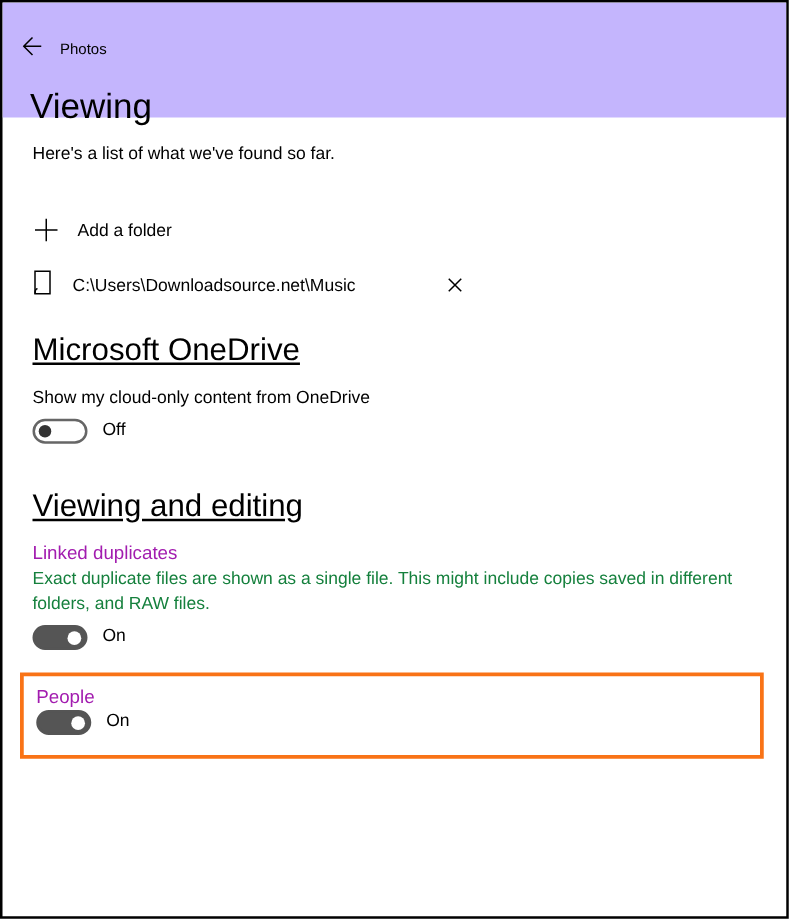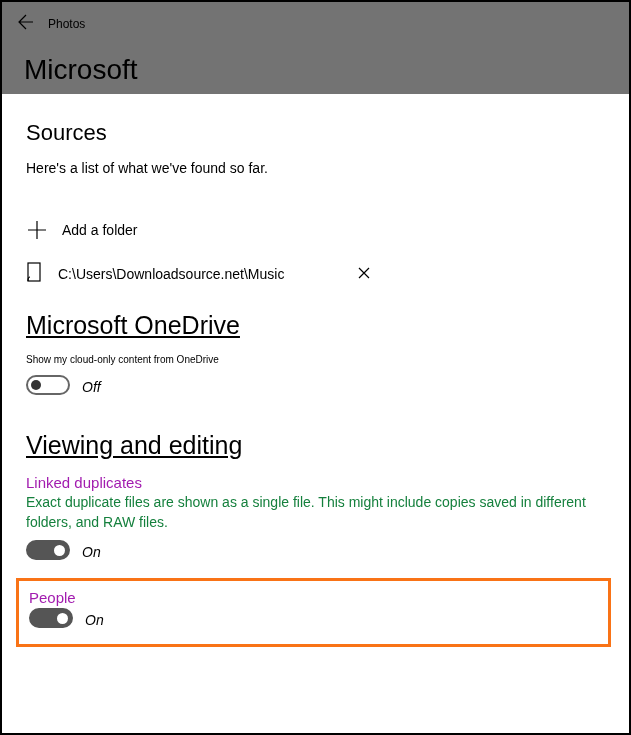--- a/index.html
+++ b/index.html
@@ -9,22 +9,22 @@
     }
     body {
       font-family: "Segoe UI", -apple-system, sans-serif;
       width: 631px;
       height: 735px;
       background: #ffffff;
       border: 2px solid #000;
       overflow: hidden;
     }
     .header-bar {
-      background: #737373;
-      padding: 8px 16px 0;
+      background: #c4b5fd;
+      padding: 23px 16px 0;
       height: 92px;
     }
     .top-row {
       display: flex;
       align-items: center;
       gap: 14px;
       height: 28px;
     }
     .back-btn {
       font-size: 16px;
@@ -94,30 +94,29 @@
     .close-x {
       font-size: 14px;
       color: #000;
       cursor: pointer;
       margin-left: 60px;
     }
     .onedrive-section {
       margin-top: 24px;
     }
     .desc-text {
-      font-size: 10px;
+      font-size: 14px;
       color: #000;
       margin-bottom: 10px;
     }
     .toggle-row {
       display: flex;
-      align-items: flex-end;
+      align-items: flex-start;
       gap: 12px;
       margin-bottom: 6px;
-      font-style: italic;
     }
     .toggle {
       width: 44px;
       height: 20px;
       border-radius: 10px;
       position: relative;
       cursor: pointer;
     }
     .toggle.off {
       background: #fff;
@@ -176,26 +175,25 @@
 
 <div class="header-bar">
   <div class="top-row">
     <span class="back-btn">
       <svg width="16" height="16" viewBox="0 0 16 16">
           <path d="M8 1 L1 8 L8 15 M1 8 L15 8" stroke="#000" stroke-width="1.2" fill="none"></path>
         </svg>
     </span>
     <span class="app-name">Photos</span>
   </div>
-  <h1 class="page-title">Microsoft</h1>
+  <h1 class="page-title">Viewing</h1>
 </div>
 
 <div class="content">
 
-  <h2 class="section-title">Sources</h2>
   <p class="subtext">Here's a list of what we've found so far.</p>
 
   <div class="add-folder-row">
     <span class="plus-icon">
       <svg width="22" height="22" viewBox="0 0 22 22">
           <path d="M11 2 L11 20 M2 11 L20 11" stroke="#000" stroke-width="1.2" fill="none"></path>
         </svg>
     </span>
     <span class="add-folder-label">Add a folder</span>
   </div>

